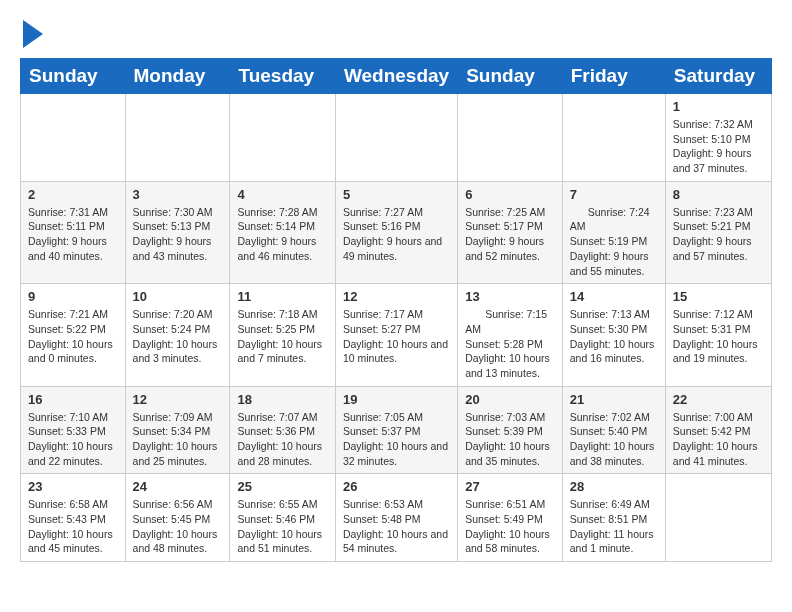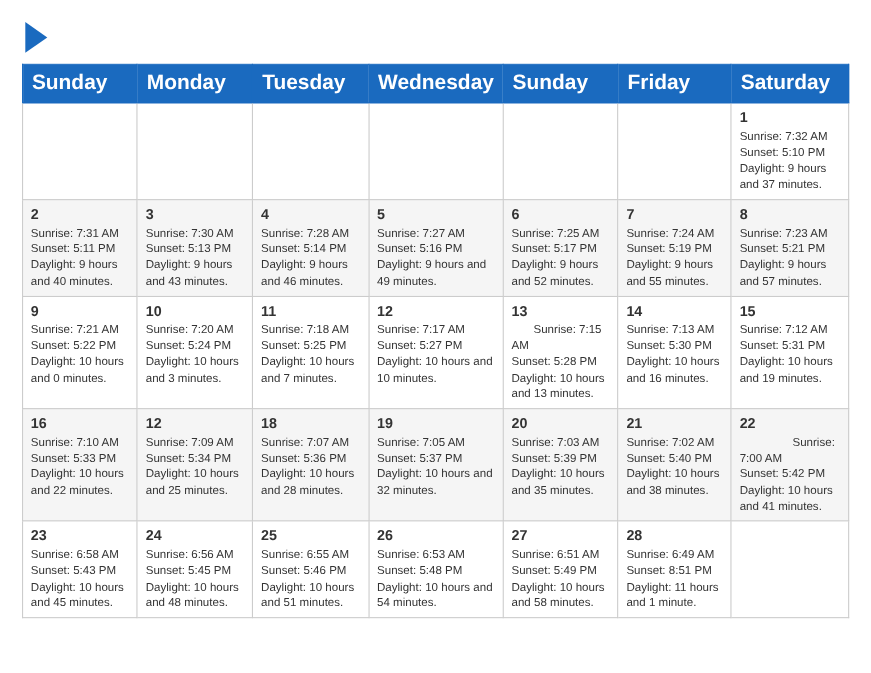--- a/index.html
+++ b/index.html
@@ -126,21 +126,21 @@
 Daylight: 9 hours and 43 minutes.</span></td>
         <td><span class="day-number">4</span><span class="day-info" style="white-space: pre-line;">Sunrise: 7:28 AM
 Sunset: 5:14 PM
 Daylight: 9 hours and 46 minutes.</span></td>
         <td><span class="day-number">5</span><span class="day-info" style="white-space: pre-line;">Sunrise: 7:27 AM
 Sunset: 5:16 PM
 Daylight: 9 hours and 49 minutes.</span></td>
         <td><span class="day-number">6</span><span class="day-info" style="white-space: pre-line;">Sunrise: 7:25 AM
 Sunset: 5:17 PM
 Daylight: 9 hours and 52 minutes.</span></td>
-        <td><span class="day-number">7</span><span class="day-info" style="white-space: pre-line;">Sunrise: 7:24 AM
+        <td><span class="day-number">7</span><span class="day-info" style="white-space: pre-line; margin-left: 18px;">Sunrise: 7:24 AM
 Sunset: 5:19 PM
 Daylight: 9 hours and 55 minutes.</span></td>
         <td><span class="day-number">8</span><span class="day-info" style="white-space: pre-line;">Sunrise: 7:23 AM
 Sunset: 5:21 PM
 Daylight: 9 hours and 57 minutes.</span></td>
       </tr>
       <tr>
         <td><span class="day-number">9</span><span class="day-info" style="white-space: pre-line;">Sunrise: 7:21 AM
 Sunset: 5:22 PM
 Daylight: 10 hours and 0 minutes.</span></td>
@@ -175,21 +175,21 @@
 Daylight: 10 hours and 28 minutes.</span></td>
         <td><span class="day-number">19</span><span class="day-info" style="white-space: pre-line;">Sunrise: 7:05 AM
 Sunset: 5:37 PM
 Daylight: 10 hours and 32 minutes.</span></td>
         <td><span class="day-number">20</span><span class="day-info" style="white-space: pre-line;">Sunrise: 7:03 AM
 Sunset: 5:39 PM
 Daylight: 10 hours and 35 minutes.</span></td>
         <td><span class="day-number">21</span><span class="day-info" style="white-space: pre-line;">Sunrise: 7:02 AM
 Sunset: 5:40 PM
 Daylight: 10 hours and 38 minutes.</span></td>
-        <td><span class="day-number">22</span><span class="day-info" style="white-space: pre-line; margin-left: 48px;">Sunrise: 7:00 AM
+        <td><span class="day-number">22</span><span class="day-info" style="white-space: pre-line;">Sunrise: 7:00 AM
 Sunset: 5:42 PM
 Daylight: 10 hours and 41 minutes.</span></td>
       </tr>
       <tr>
         <td><span class="day-number">23</span><span class="day-info" style="white-space: pre-line;">Sunrise: 6:58 AM
 Sunset: 5:43 PM
 Daylight: 10 hours and 45 minutes.</span></td>
         <td><span class="day-number">24</span><span class="day-info" style="white-space: pre-line;">Sunrise: 6:56 AM
 Sunset: 5:45 PM
 Daylight: 10 hours and 48 minutes.</span></td>

